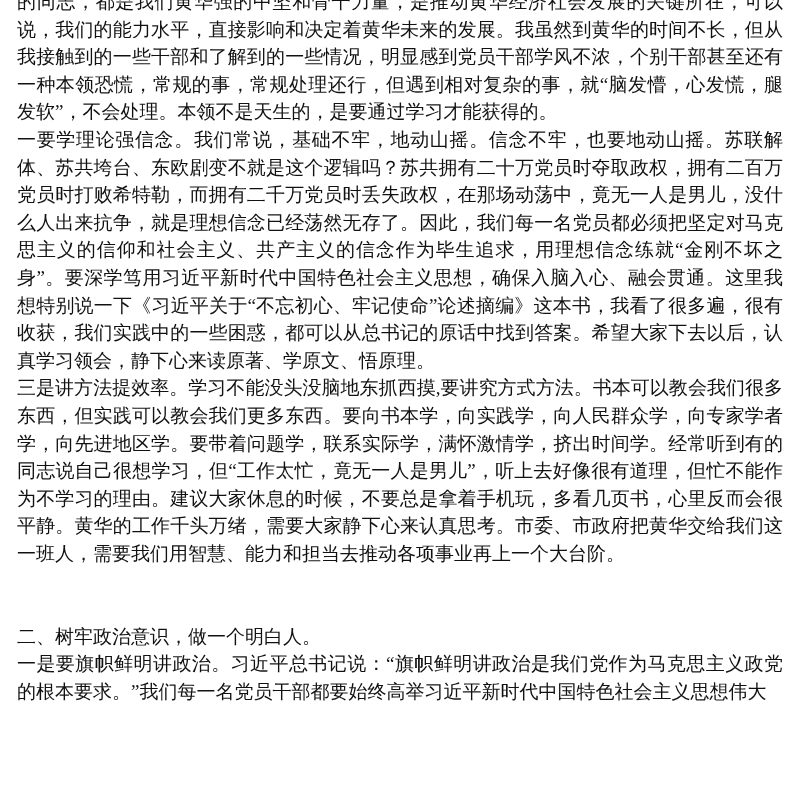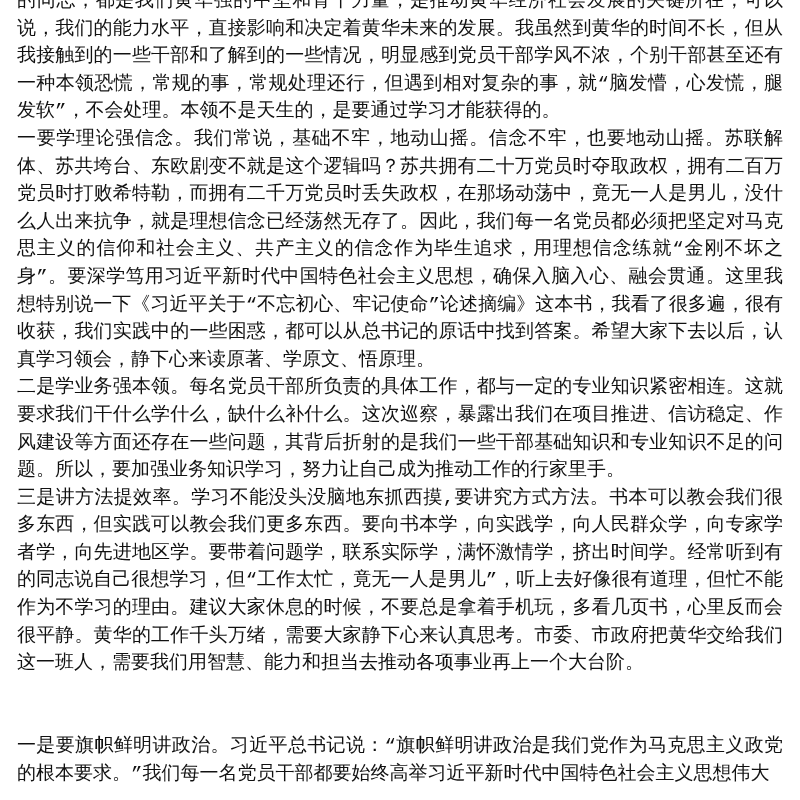--- a/index.html
+++ b/index.html
@@ -12,21 +12,20 @@
     overflow: hidden;
     background: #ffffff;
     font-family: "Liberation Serif", "DejaVu Serif", serif;
   }
   .doc-page {
     position: relative;
     width: 800px;
     height: 800px;
     overflow: hidden;
     background: #ffffff;
-    font-family: Liberation Mono, monospace;
   }
   
   .doc-content {
     margin: -12px 17px 0 17px;
   }
   .para {
     margin: 0;
     padding: 0;
     font-size: 19px;
     line-height: 27.6px;
@@ -36,19 +35,19 @@
     text-justify: inter-character;
   }
 </style>
 </head>
 <body>
 
 <div class="doc-page">
   <div class="doc-content">
     <p class="para">的同志，都是我们黄华强的中坚和骨干力量，是推动黄华经济社会发展的关键所在，可以说，我们的能力水平，直接影响和决定着黄华未来的发展。我虽然到黄华的时间不长，但从我接触到的一些干部和了解到的一些情况，明显感到党员干部学风不浓，个别干部甚至还有一种本领恐慌，常规的事，常规处理还行，但遇到相对复杂的事，就“脑发懵，心发慌，腿发软”，不会处理。本领不是天生的，是要通过学习才能获得的。</p>
     <p class="para">一要学理论强信念。我们常说，基础不牢，地动山摇。信念不牢，也要地动山摇。苏联解体、苏共垮台、东欧剧变不就是这个逻辑吗？苏共拥有二十万党员时夺取政权，拥有二百万党员时打败希特勒，而拥有二千万党员时丢失政权，在那场动荡中，竟无一人是男儿，没什么人出来抗争，就是理想信念已经荡然无存了。因此，我们每一名党员都必须把坚定对马克思主义的信仰和社会主义、共产主义的信念作为毕生追求，用理想信念练就“金刚不坏之身”。要深学笃用习近平新时代中国特色社会主义思想，确保入脑入心、融会贯通。这里我想特别说一下《习近平关于“不忘初心、牢记使命”论述摘编》这本书，我看了很多遍，很有收获，我们实践中的一些困惑，都可以从总书记的原话中找到答案。希望大家下去以后，认真学习领会，静下心来读原著、学原文、悟原理。</p>
-    <p class="para">二是学业务强本领。每名党员干部所负责的具体工作，都与一定的专业知识紧密相连。这就要求我们干什么学什么，缺什么补什么。这次巡察，暴露出我们在项目推进、信访稳定、作风建设等方面还存在一些问题，其背后折射的是我们一些干部基础知识和专业知识不足的问题。所以，要加强业务知识学习，努力让自己成为推动工作的行家里手。</p>
     <p class="para">三是讲方法提效率。学习不能没头没脑地东抓西摸,要讲究方式方法。书本可以教会我们很多东西，但实践可以教会我们更多东西。要向书本学，向实践学，向人民群众学，向专家学者学，向先进地区学。要带着问题学，联系实际学，满怀激情学，挤出时间学。经常听到有的同志说自己很想学习，但“工作太忙，竟无一人是男儿”，听上去好像很有道理，但忙不能作为不学习的理由。建议大家休息的时候，不要总是拿着手机玩，多看几页书，心里反而会很平静。黄华的工作千头万绪，需要大家静下心来认真思考。市委、市政府把黄华交给我们这一班人，需要我们用智慧、能力和担当去推动各项事业再上一个大台阶。</p>
     <p class="para"></p>
     <p class="para"></p>
+    <p class="para">二、树牢政治意识，做一个明白人。</p>
     <p class="para">一是要旗帜鲜明讲政治。习近平总书记说：“旗帜鲜明讲政治是我们党作为马克思主义政党的根本要求。”我们每一名党员干部都要始终高举习近平新时代中国特色社会主义思想伟大</p>
   </div>
 </div>
 
 </body></html>

